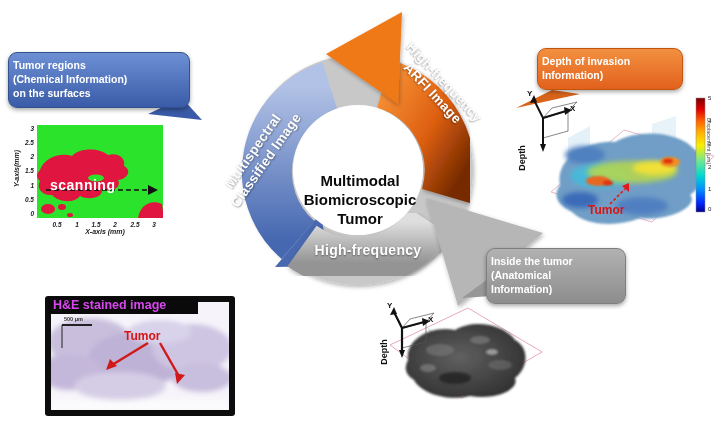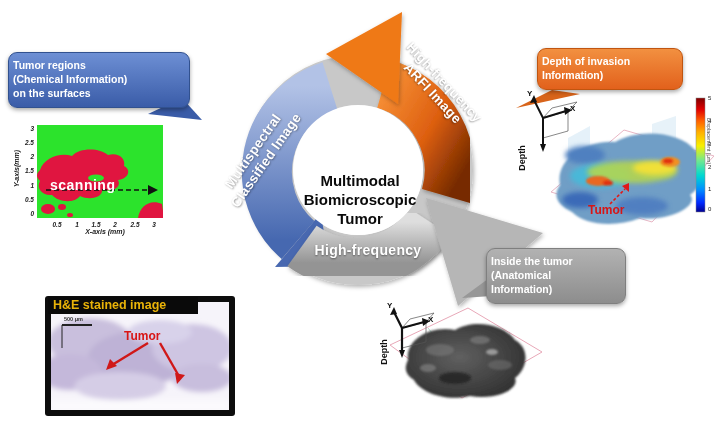--- a/index.html
+++ b/index.html
@@ -23,21 +23,21 @@
                 line-height:1.27;font-weight:800;color:#0a0a0a;margin-top:30px;}
   .tick{font-size:6.5px;font-weight:bold;font-style:italic;color:#222;}
   .xt{width:16px;text-align:center;}
   .yt{width:16px;text-align:right;}
   .axlab{font-size:7px;font-weight:bold;font-style:italic;color:#222;}
   .axisletter{font-size:8px;font-weight:800;color:#111;}
   .depthlab{font-size:9px;font-weight:800;color:#111;width:44px;text-align:center;transform:rotate(-90deg);}
   .cbt{font-size:6px;color:#222;width:10px;}
   #scanning{left:50px;top:177px;font-size:14px;font-weight:bold;color:#fff;letter-spacing:.5px;}
   .tumor-red{font-size:12px;font-weight:800;color:#d81515;}
-  #hne-title{left:48px;top:297px;width:145px;height:17px;background:#0a0a0a;color:#eab308;
+  #hne-title{left:48px;top:297px;width:145px;height:17px;background:#0a0a0a;color:#d946ef;
              font-size:12.5px;font-weight:800;line-height:17px;padding-left:5px;z-index:4;}
   #hne-scale{left:64px;top:316px;font-size:5.5px;font-weight:bold;color:#333;}
   #cb-label{left:712px;top:118px;width:92px;height:9px;font-size:5.5px;color:#444;
             transform:rotate(90deg);transform-origin:left top;}
 </style>
 </head>
 <body>
 
 <div id="page">
 

